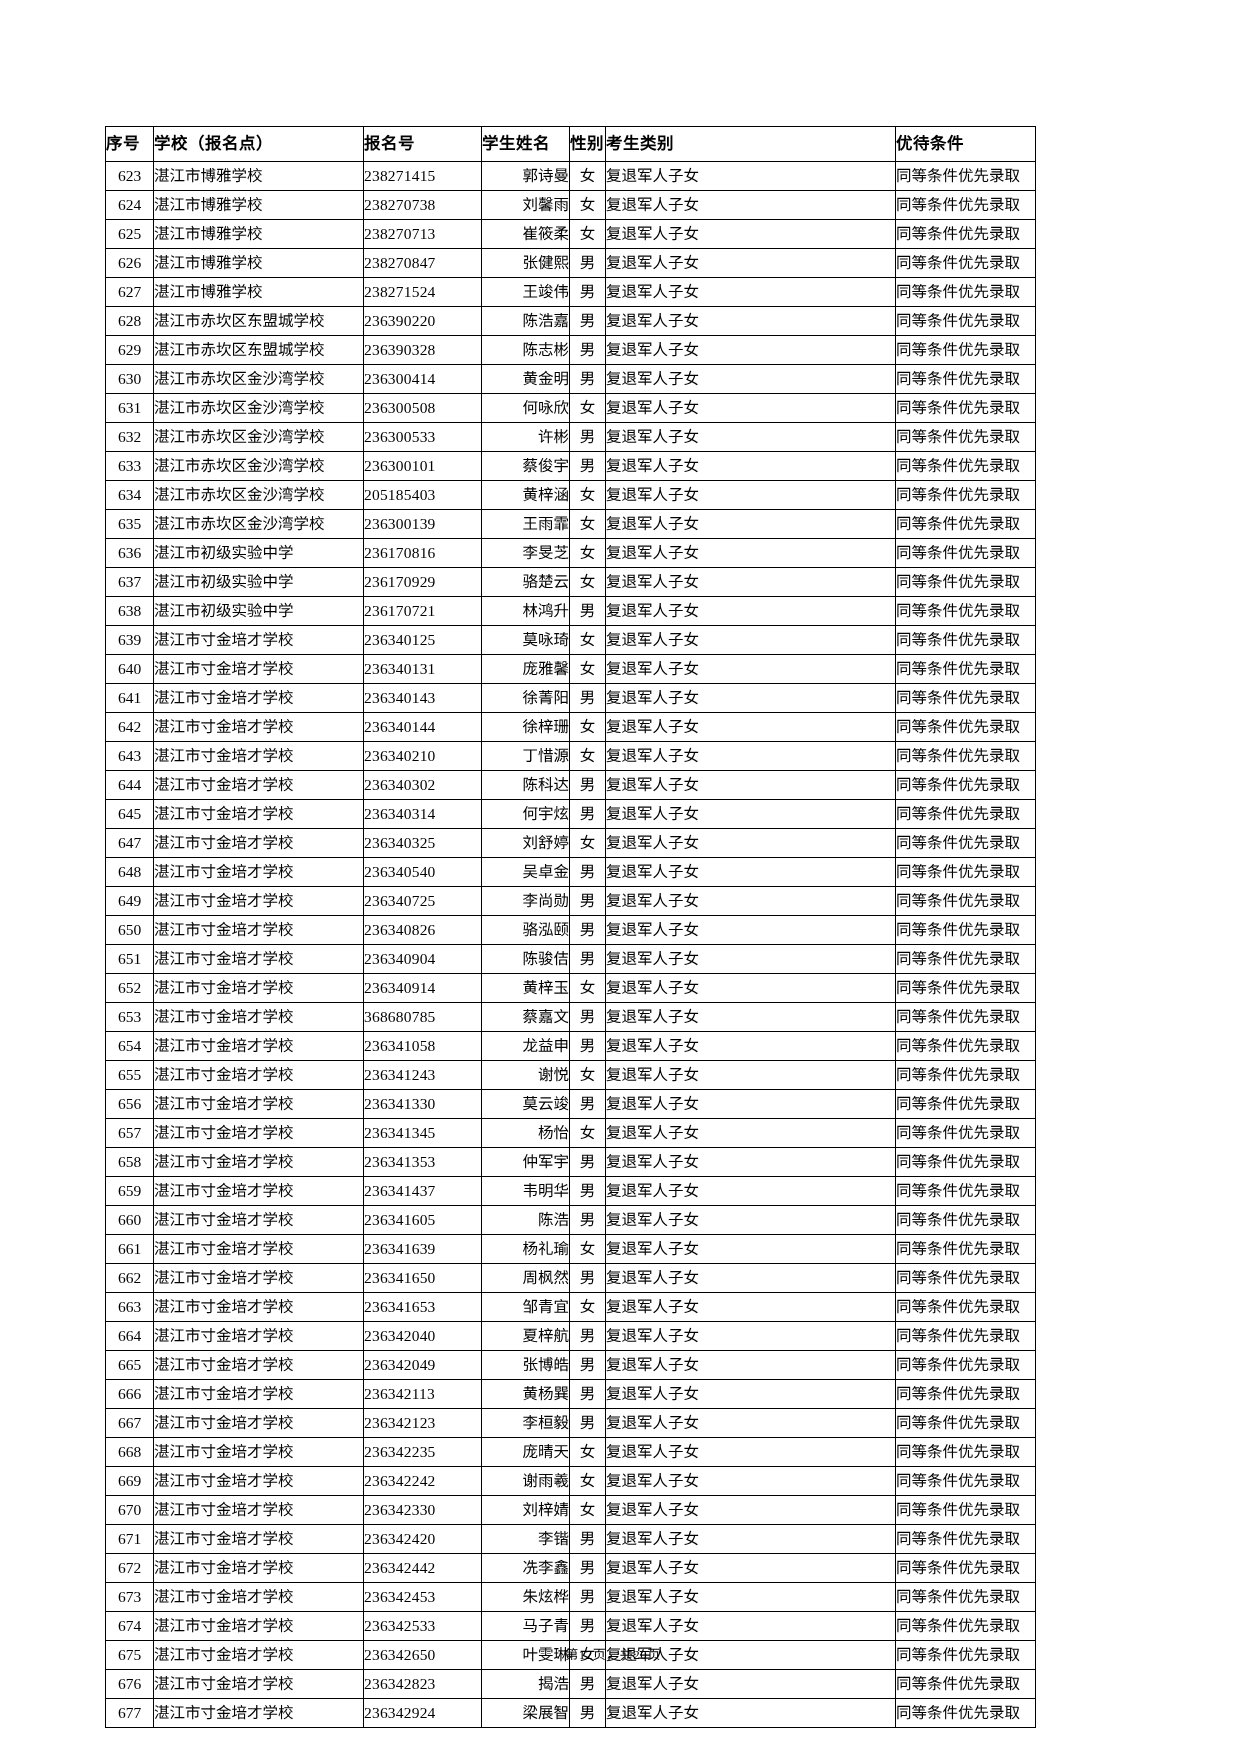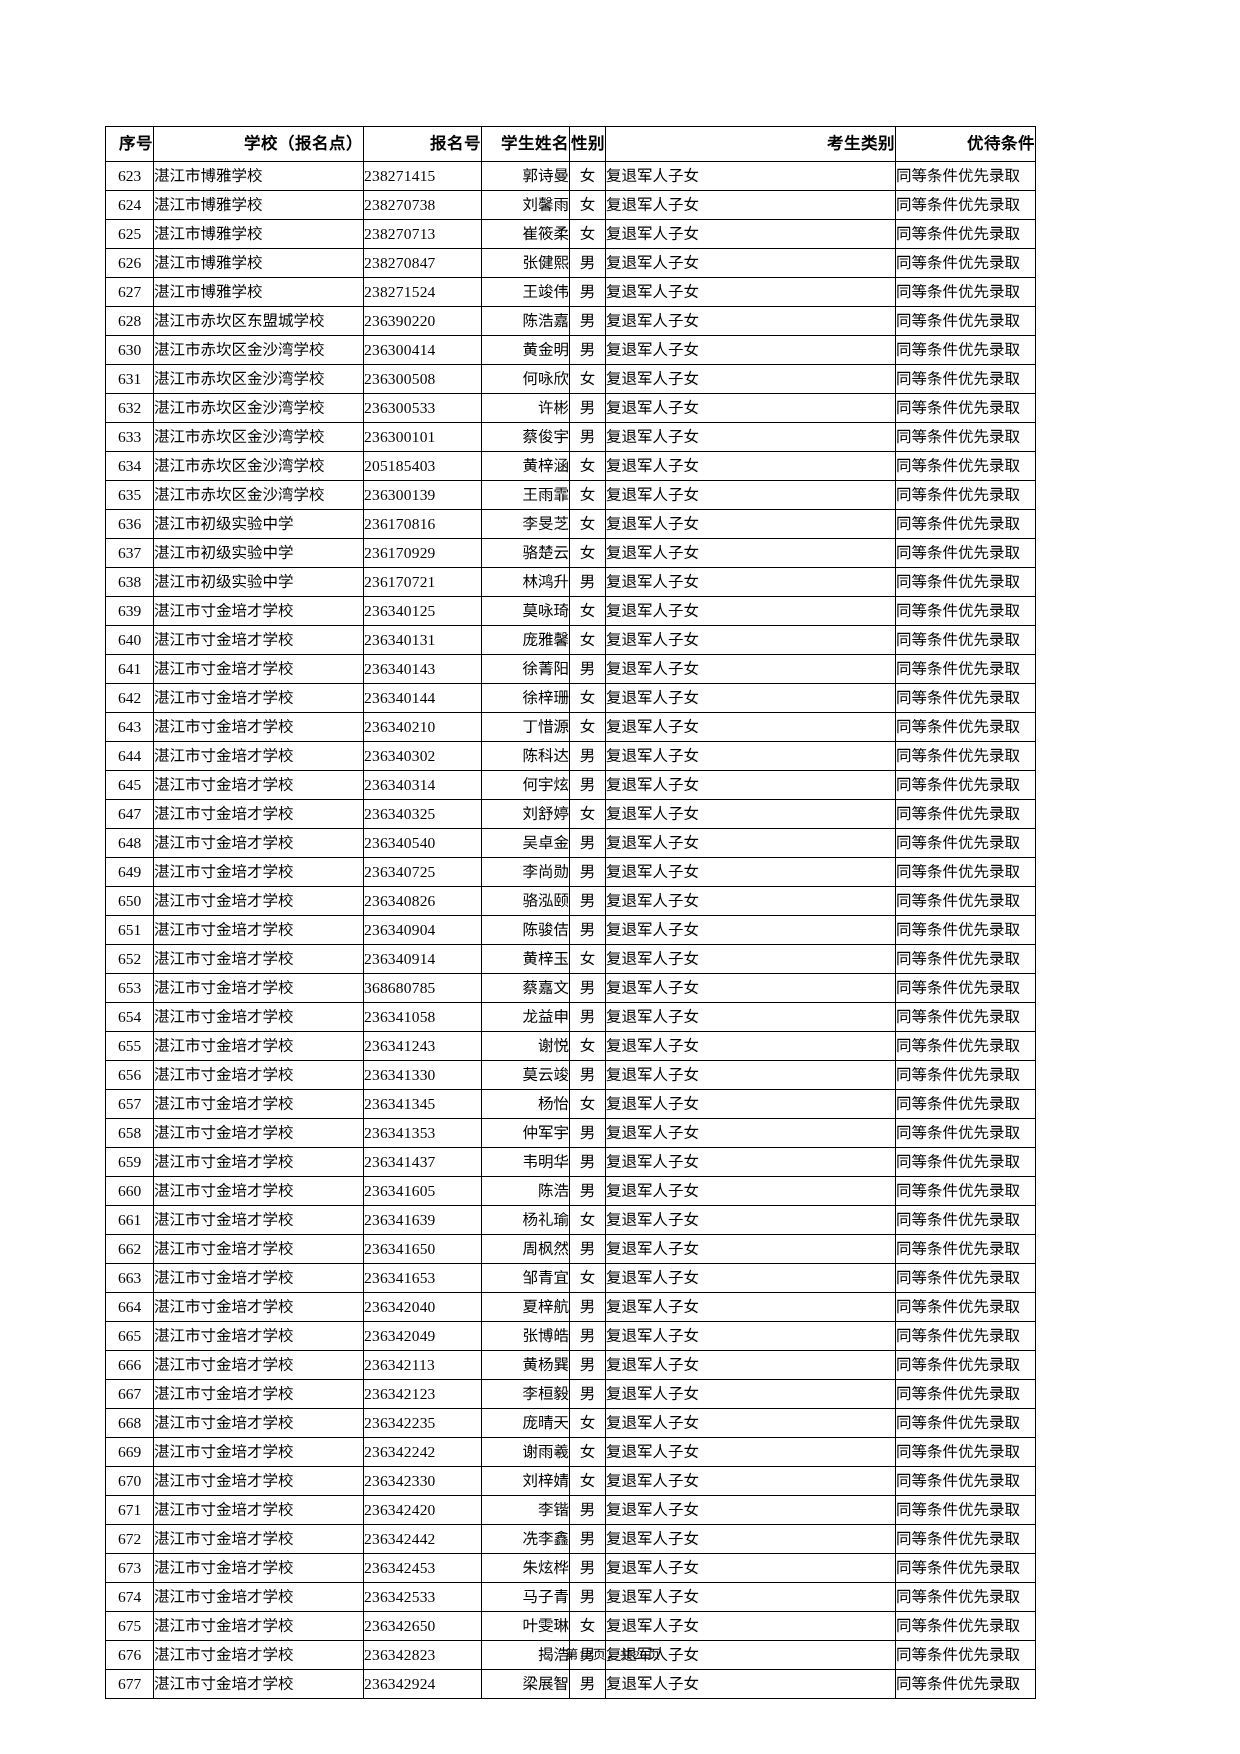--- a/index.html
+++ b/index.html
@@ -41,21 +41,21 @@
     padding: 0;
     font-size: 15.5px;
     line-height: 1;
     height: 28px;
     vertical-align: middle;
     white-space: nowrap;
     overflow: hidden;
   }
   table.roster thead th {
     font-weight: bold;
-    text-align: right;
+    text-align: left;
     height: 34px;
     font-size: 16.5px;
     letter-spacing: 0.5px;
   }
   
   col.c-seq    { width: 48px;  }
   col.c-school { width: 210px; }
   col.c-regno  { width: 118px; }
   col.c-name   { width: 88px;  }
   col.c-gender { width: 36px;  }
@@ -157,20 +157,29 @@
           <tr>
             <td class="seq">628</td>
             <td class="school">湛江市赤坎区东盟城学校</td>
             <td class="regno">236390220</td>
             <td class="name">陈浩嘉</td>
             <td class="gender">男</td>
             <td class="type">复退军人子女</td>
             <td class="pref">同等条件优先录取</td>
           </tr>
           <tr>
+            <td class="seq">629</td>
+            <td class="school">湛江市赤坎区东盟城学校</td>
+            <td class="regno">236390328</td>
+            <td class="name">陈志彬</td>
+            <td class="gender">男</td>
+            <td class="type">复退军人子女</td>
+            <td class="pref">同等条件优先录取</td>
+          </tr>
+          <tr>
             <td class="seq">630</td>
             <td class="school">湛江市赤坎区金沙湾学校</td>
             <td class="regno">236300414</td>
             <td class="name">黄金明</td>
             <td class="gender">男</td>
             <td class="type">复退军人子女</td>
             <td class="pref">同等条件优先录取</td>
           </tr>
           <tr>
             <td class="seq">631</td>

